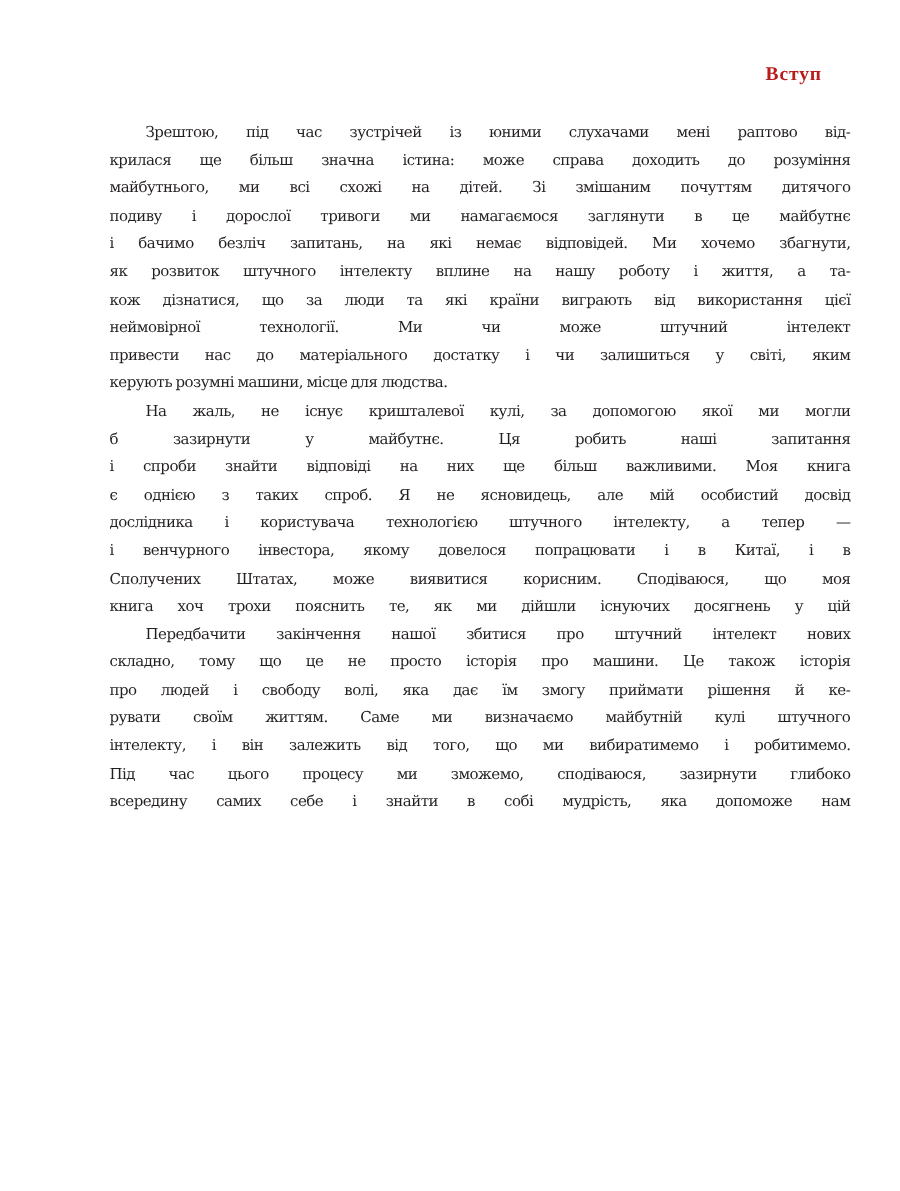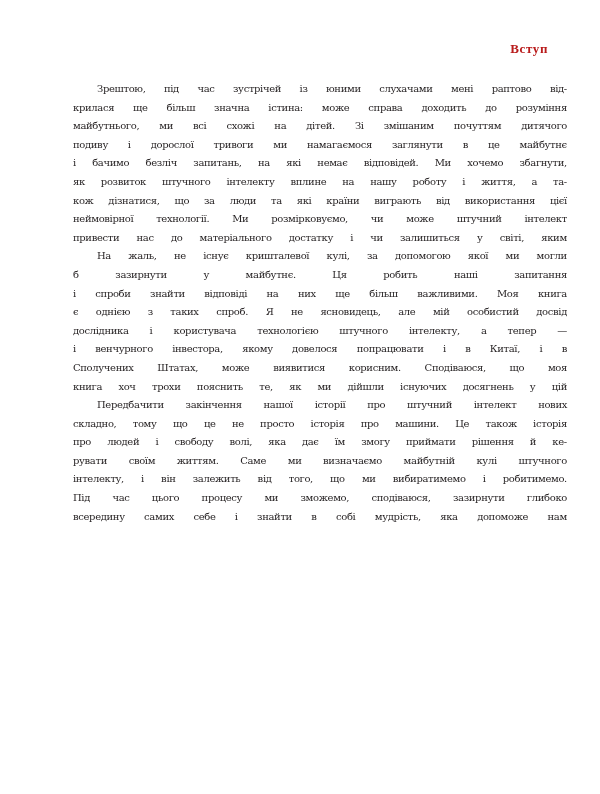--- a/index.html
+++ b/index.html
@@ -164,21 +164,20 @@
           <span>від</span>
           <span>використання</span>
           <span>цієї</span>
         </span>
       </span>
       <span class="line">
         <span class="fill">
           <span>неймовірної</span>
           <span>технології.</span>
           <span>Ми</span>
-          <span>розмірковуємо,</span>
           <span>чи</span>
           <span>може</span>
           <span>штучний</span>
           <span>інтелект</span>
         </span>
       </span>
       <span class="line">
         <span class="fill">
           <span>привести</span>
           <span>нас</span>
@@ -186,20 +185,21 @@
           <span>матеріального</span>
           <span>достатку</span>
           <span>і</span>
           <span>чи</span>
           <span>залишиться</span>
           <span>у</span>
           <span>світі,</span>
           <span>яким</span>
         </span>
       </span>
+      <span class="line last">керують розумні машини, місце для людства.</span>
     </div>
     <div class="para">
       <span class="line indent">
         <span class="fill">
           <span>На</span>
           <span>жаль,</span>
           <span>не</span>
           <span>існує</span>
           <span>кришталевої</span>
           <span>кулі,</span>
@@ -309,21 +309,21 @@
           <span>цій</span>
         </span>
       </span>
     </div>
     <div class="para">
       <span class="line indent">
         <span class="fill">
           <span>Передбачити</span>
           <span>закінчення</span>
           <span>нашої</span>
-          <span>історії</span>
+          <span>збитися</span>
           <span>про</span>
           <span>штучний</span>
           <span>інтелект</span>
           <span>нових</span>
         </span>
       </span>
       <span class="line">
         <span class="fill">
           <span>складно,</span>
           <span>тому</span>

